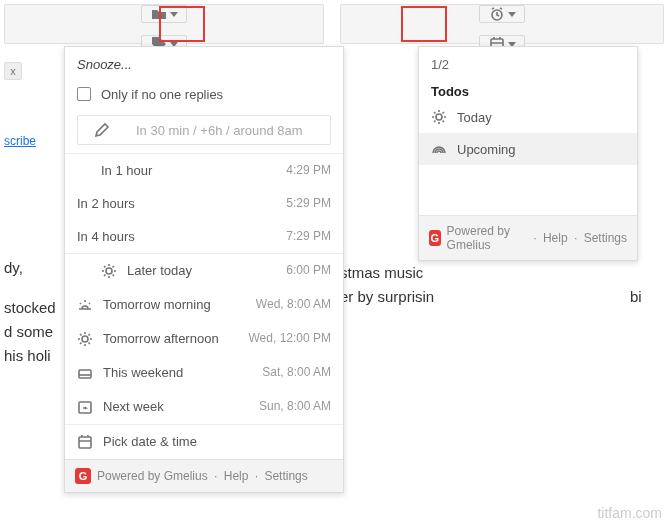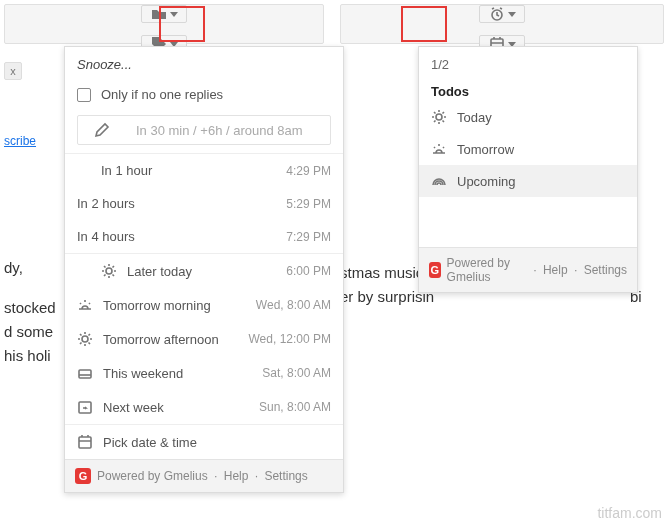--- a/index.html
+++ b/index.html
@@ -76,21 +76,20 @@
   .menu-left  { left: 60px;  top: 42px; }
   .menu-right { left: 78px;  top: 42px; width: 220px; }
 
   .menu-header {
     font-style: italic;
     color: #444;
     padding: 10px 12px 6px;
   }
   .menu-row {
     display: flex;
-    align-items: center;
     padding: 9px 12px;
     color: #555;
     gap: 10px;
     cursor: pointer;
   }
   .menu-row .time {
     margin-left: auto;
     color: #999;
     font-size: 12px;
   }
@@ -339,28 +338,20 @@
 
     <div class="board-item">
       <span class="ico">
           <svg viewBox="0 0 16 16">
             <circle cx="8" cy="8" r="3"></circle>
             <path d="M8 1v2M8 13v2M1 8h2M13 8h2M3 3l1.5 1.5M11.5 11.5L13 13M13 3l-1.5 1.5M4.5 11.5L3 13"></path>
           </svg>
         </span>
       <span>Today</span>
     </div>
-    <div class="board-item">
-      <span class="ico">
-          <svg viewBox="0 0 16 16">
-            <path d="M2 12h12M5 12a3 3 0 016 0M8 5V3M4 7L3 6M12 7l1-1"></path>
-          </svg>
-        </span>
-      <span>Tomorrow</span>
-    </div>
     <div class="board-item sel">
       <span class="ico">
           <svg viewBox="0 0 16 16">
             <path d="M2 12a6 6 0 0112 0M4 12a4 4 0 018 0M6 12a2 2 0 014 0"></path>
           </svg>
         </span>
       <span>Upcoming</span>
     </div>
 
     <div style="height:50px"></div>

